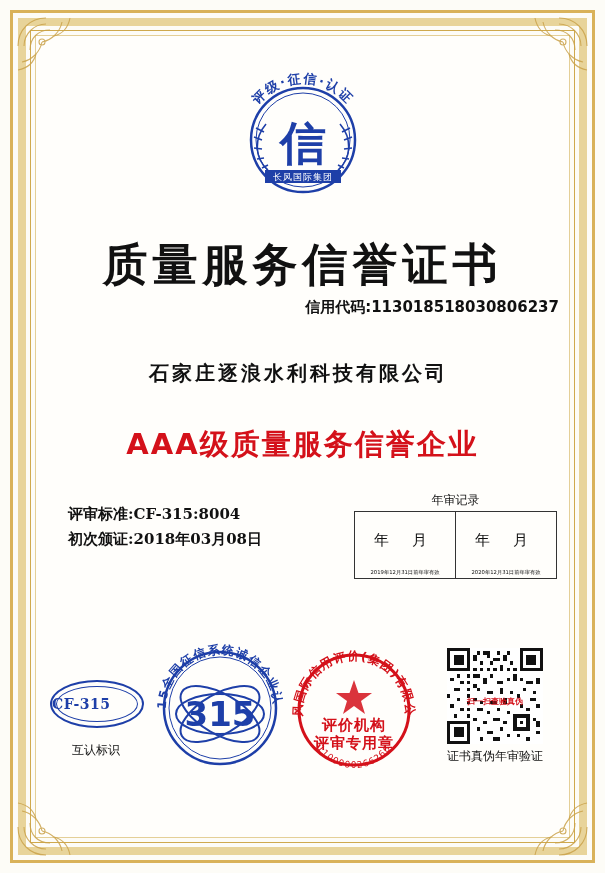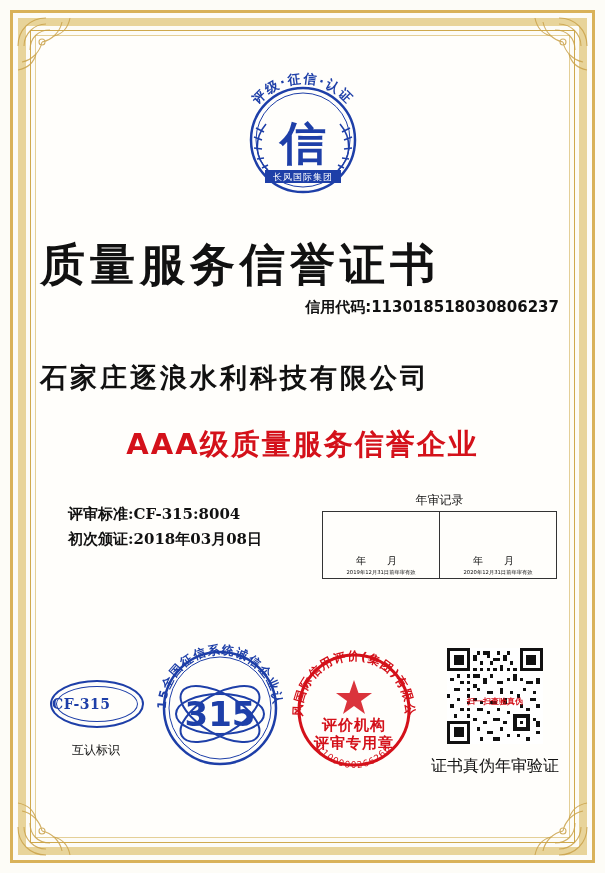--- a/index.html
+++ b/index.html
@@ -82,44 +82,45 @@
     width: 150px;
     height: 150px;
     position: relative;
   }
 
   
   .main-title {
     position: absolute;
     left: 0; right: 0;
     top: 195px;
-    text-align: left;
+    text-align: center;
     font-family: "DejaVu Sans", sans-serif;
     font-weight: bold;
     font-size: 45px;
     letter-spacing: 5px;
     color: #111111;
   }
   .credit-code {
     position: absolute;
     right: 6px;
     top: 258px;
     font-family: "DejaVu Sans", sans-serif;
     font-size: 15px;
     font-weight: bold;
     color: #111111;
     letter-spacing: 0px;
   }
   .company {
     position: absolute;
     left: 0; right: 8px;
     top: 320px;
+    text-align: center;
     font-family: "DejaVu Sans", sans-serif;
     font-weight: bold;
-    font-size: 27px;
+    font-size: 20px;
     letter-spacing: 3px;
     color: #111111;
   }
   .grade {
     position: absolute;
     left: 0; right: 0;
     top: 385px;
     text-align: center;
     font-family: "DejaVu Sans", sans-serif;
     font-weight: bold;
@@ -139,21 +140,21 @@
     color: #111111;
     line-height: 25px;
   }
   .info-list div { white-space: nowrap; }
 
   
   .review-box {
     position: absolute;
     right: 8px;
     top: 452px;
-    width: 235px;
+    width: 203px;
   }
   .review-title {
     text-align: center;
     font-family: "DejaVu Sans", sans-serif;
     font-size: 12px;
     color: #111;
     margin-bottom: 2px;
   }
   .review-table {
     width: 100%;
@@ -162,25 +163,25 @@
   .review-table td {
     border: 1px solid #333;
     height: 66px;
     vertical-align: bottom;
     width: 50%;
     position: relative;
     padding: 0;
   }
   .cell-ym {
     text-align: center;
-    font-size: 10px;
+    font-size: 15px;
     font-family: "DejaVu Sans", sans-serif;
     color: #111;
     letter-spacing: 9px;
-    padding-bottom: 1px;
+    padding-bottom: 19px;
   }
   .cell-note {
     text-align: center;
     font-size: 5.5px;
     font-family: "DejaVu Sans", sans-serif;
     color: #111;
     transform: scale(0.96);
     padding-bottom: 2px;
     white-space: nowrap;
   }
@@ -247,23 +248,23 @@
     text-align: center;
   }
   .qr-img {
     width: 96px;
     height: 96px;
     margin: 0 auto;
     position: relative;
     background: #f0abfc;
   }
   .qr-caption {
-    margin-top: 12px;
-    font-family: "DejaVu Sans", sans-serif;
-    font-size: 16px;
+    margin-top: 4px;
+    font-family: "DejaVu Sans", sans-serif;
+    font-size: 12px;
     color: #111;
     white-space: nowrap;
   }
 </style>
 </head>
 <body>
 
 <div class="certificate">
 
   <div class="border-outer"></div>

